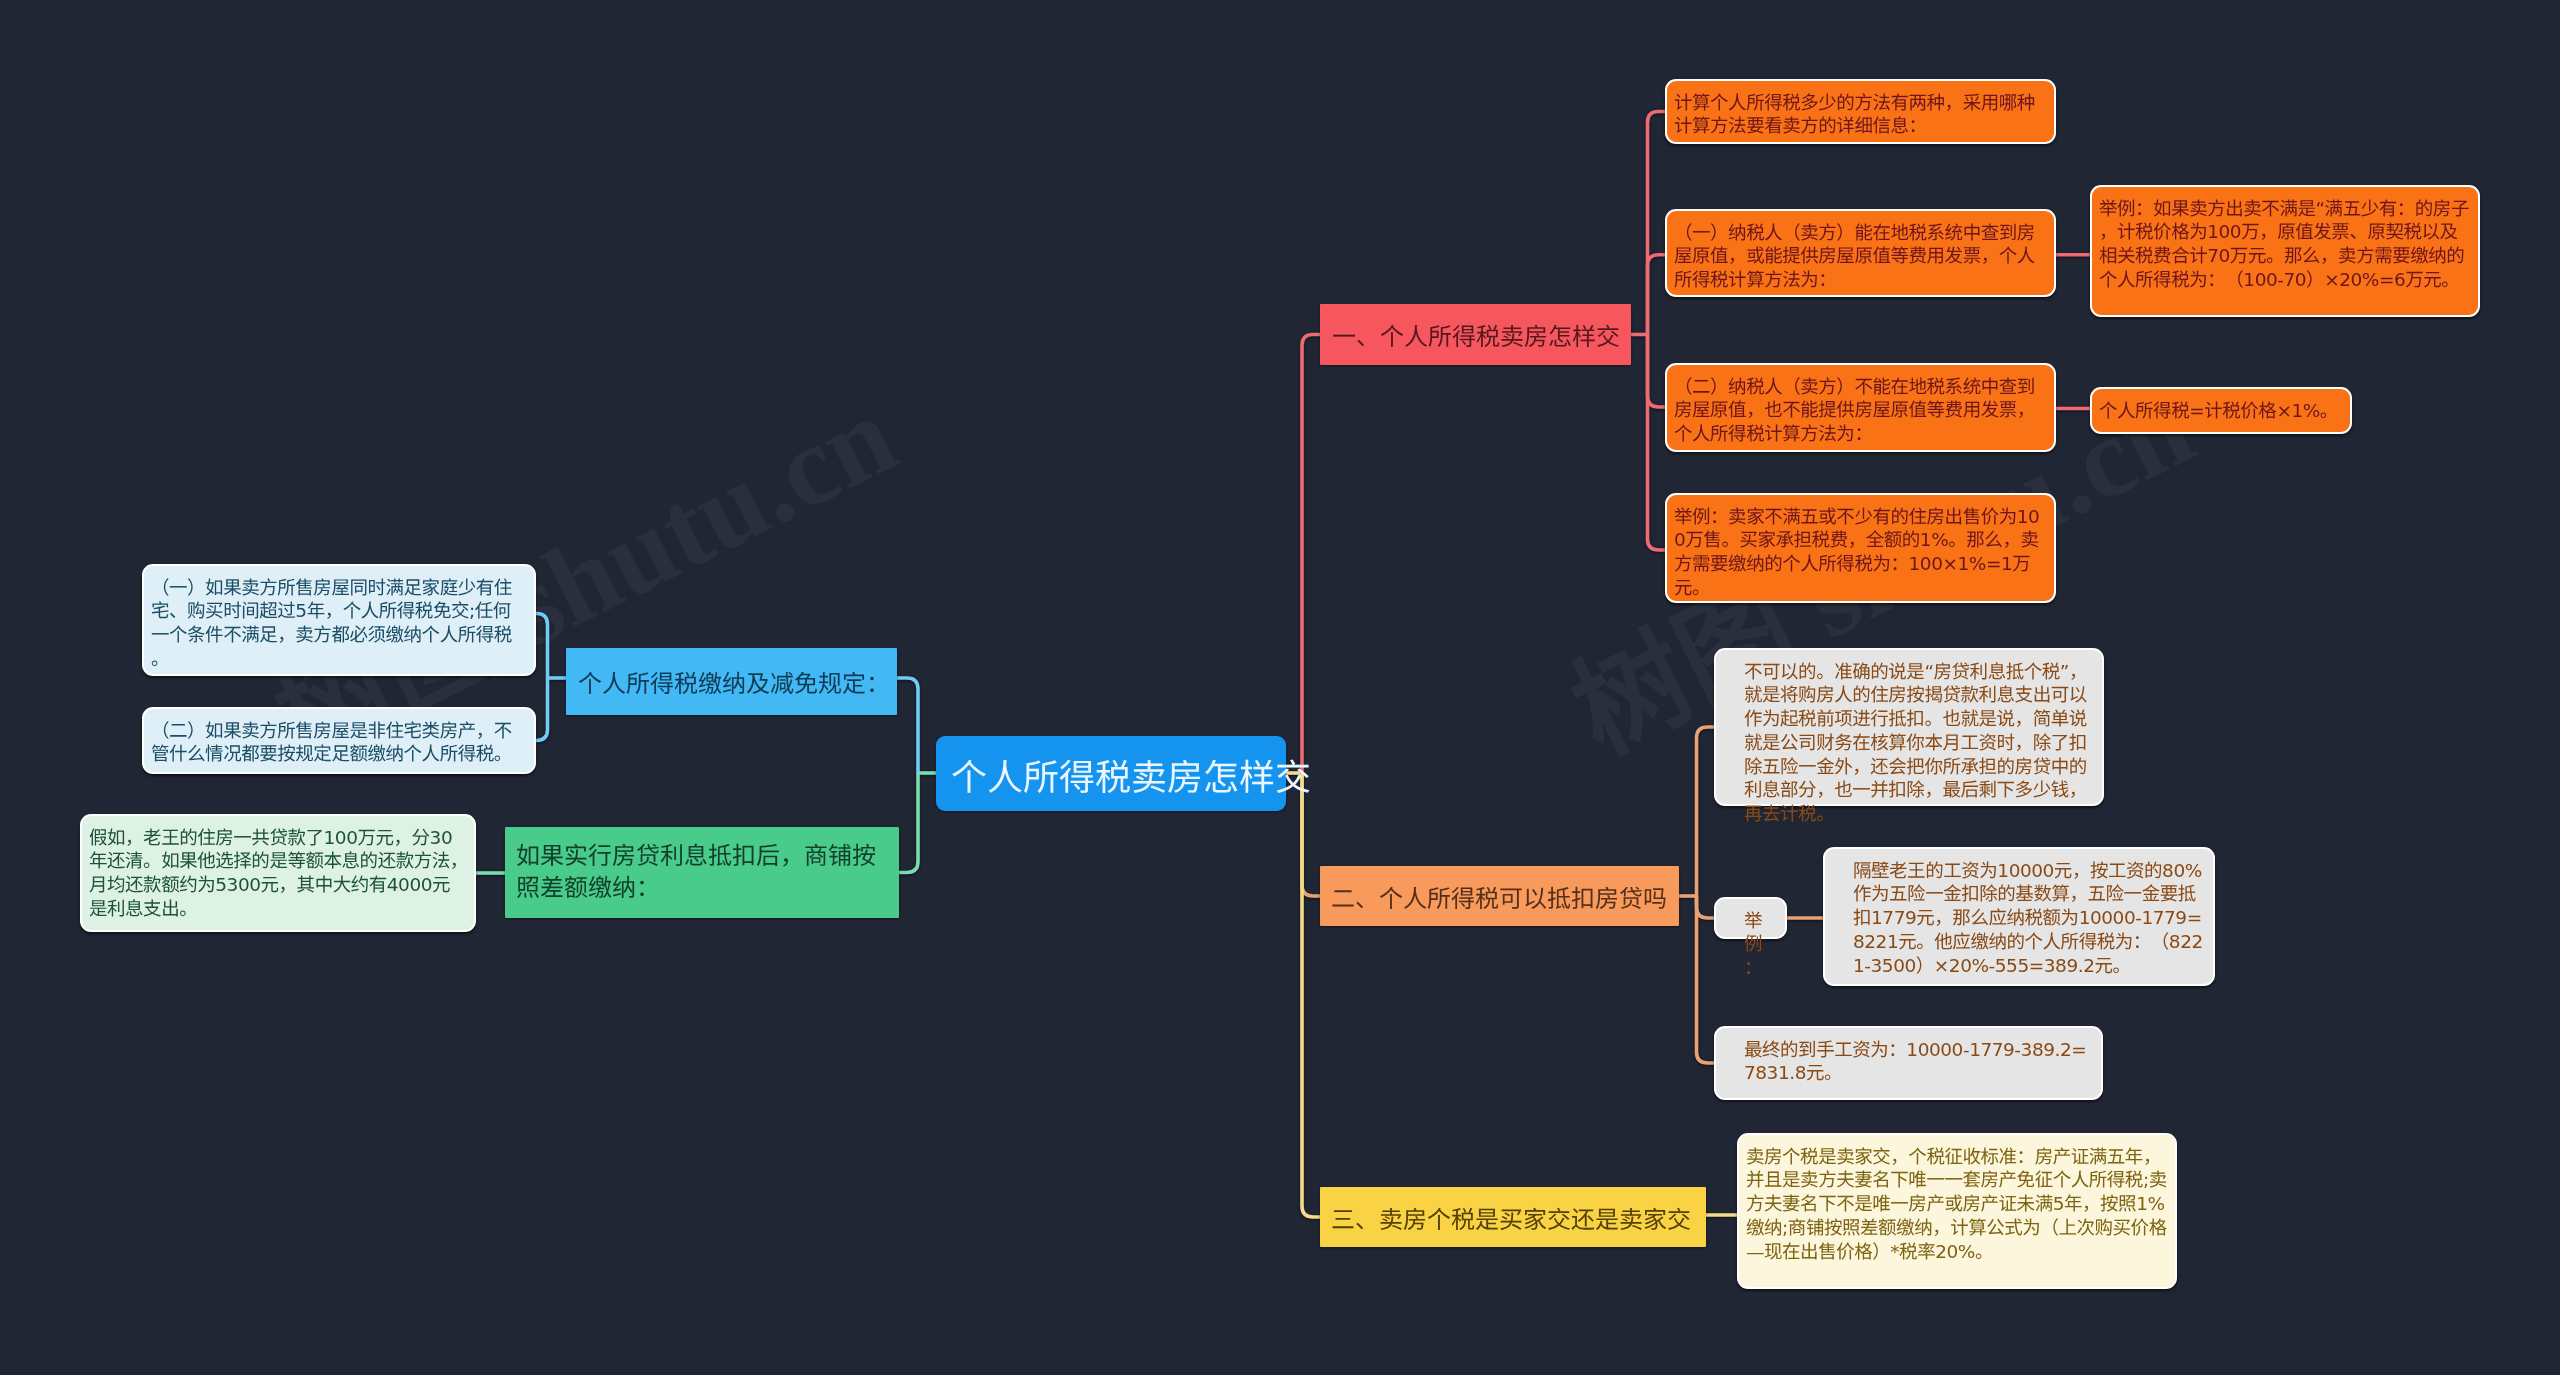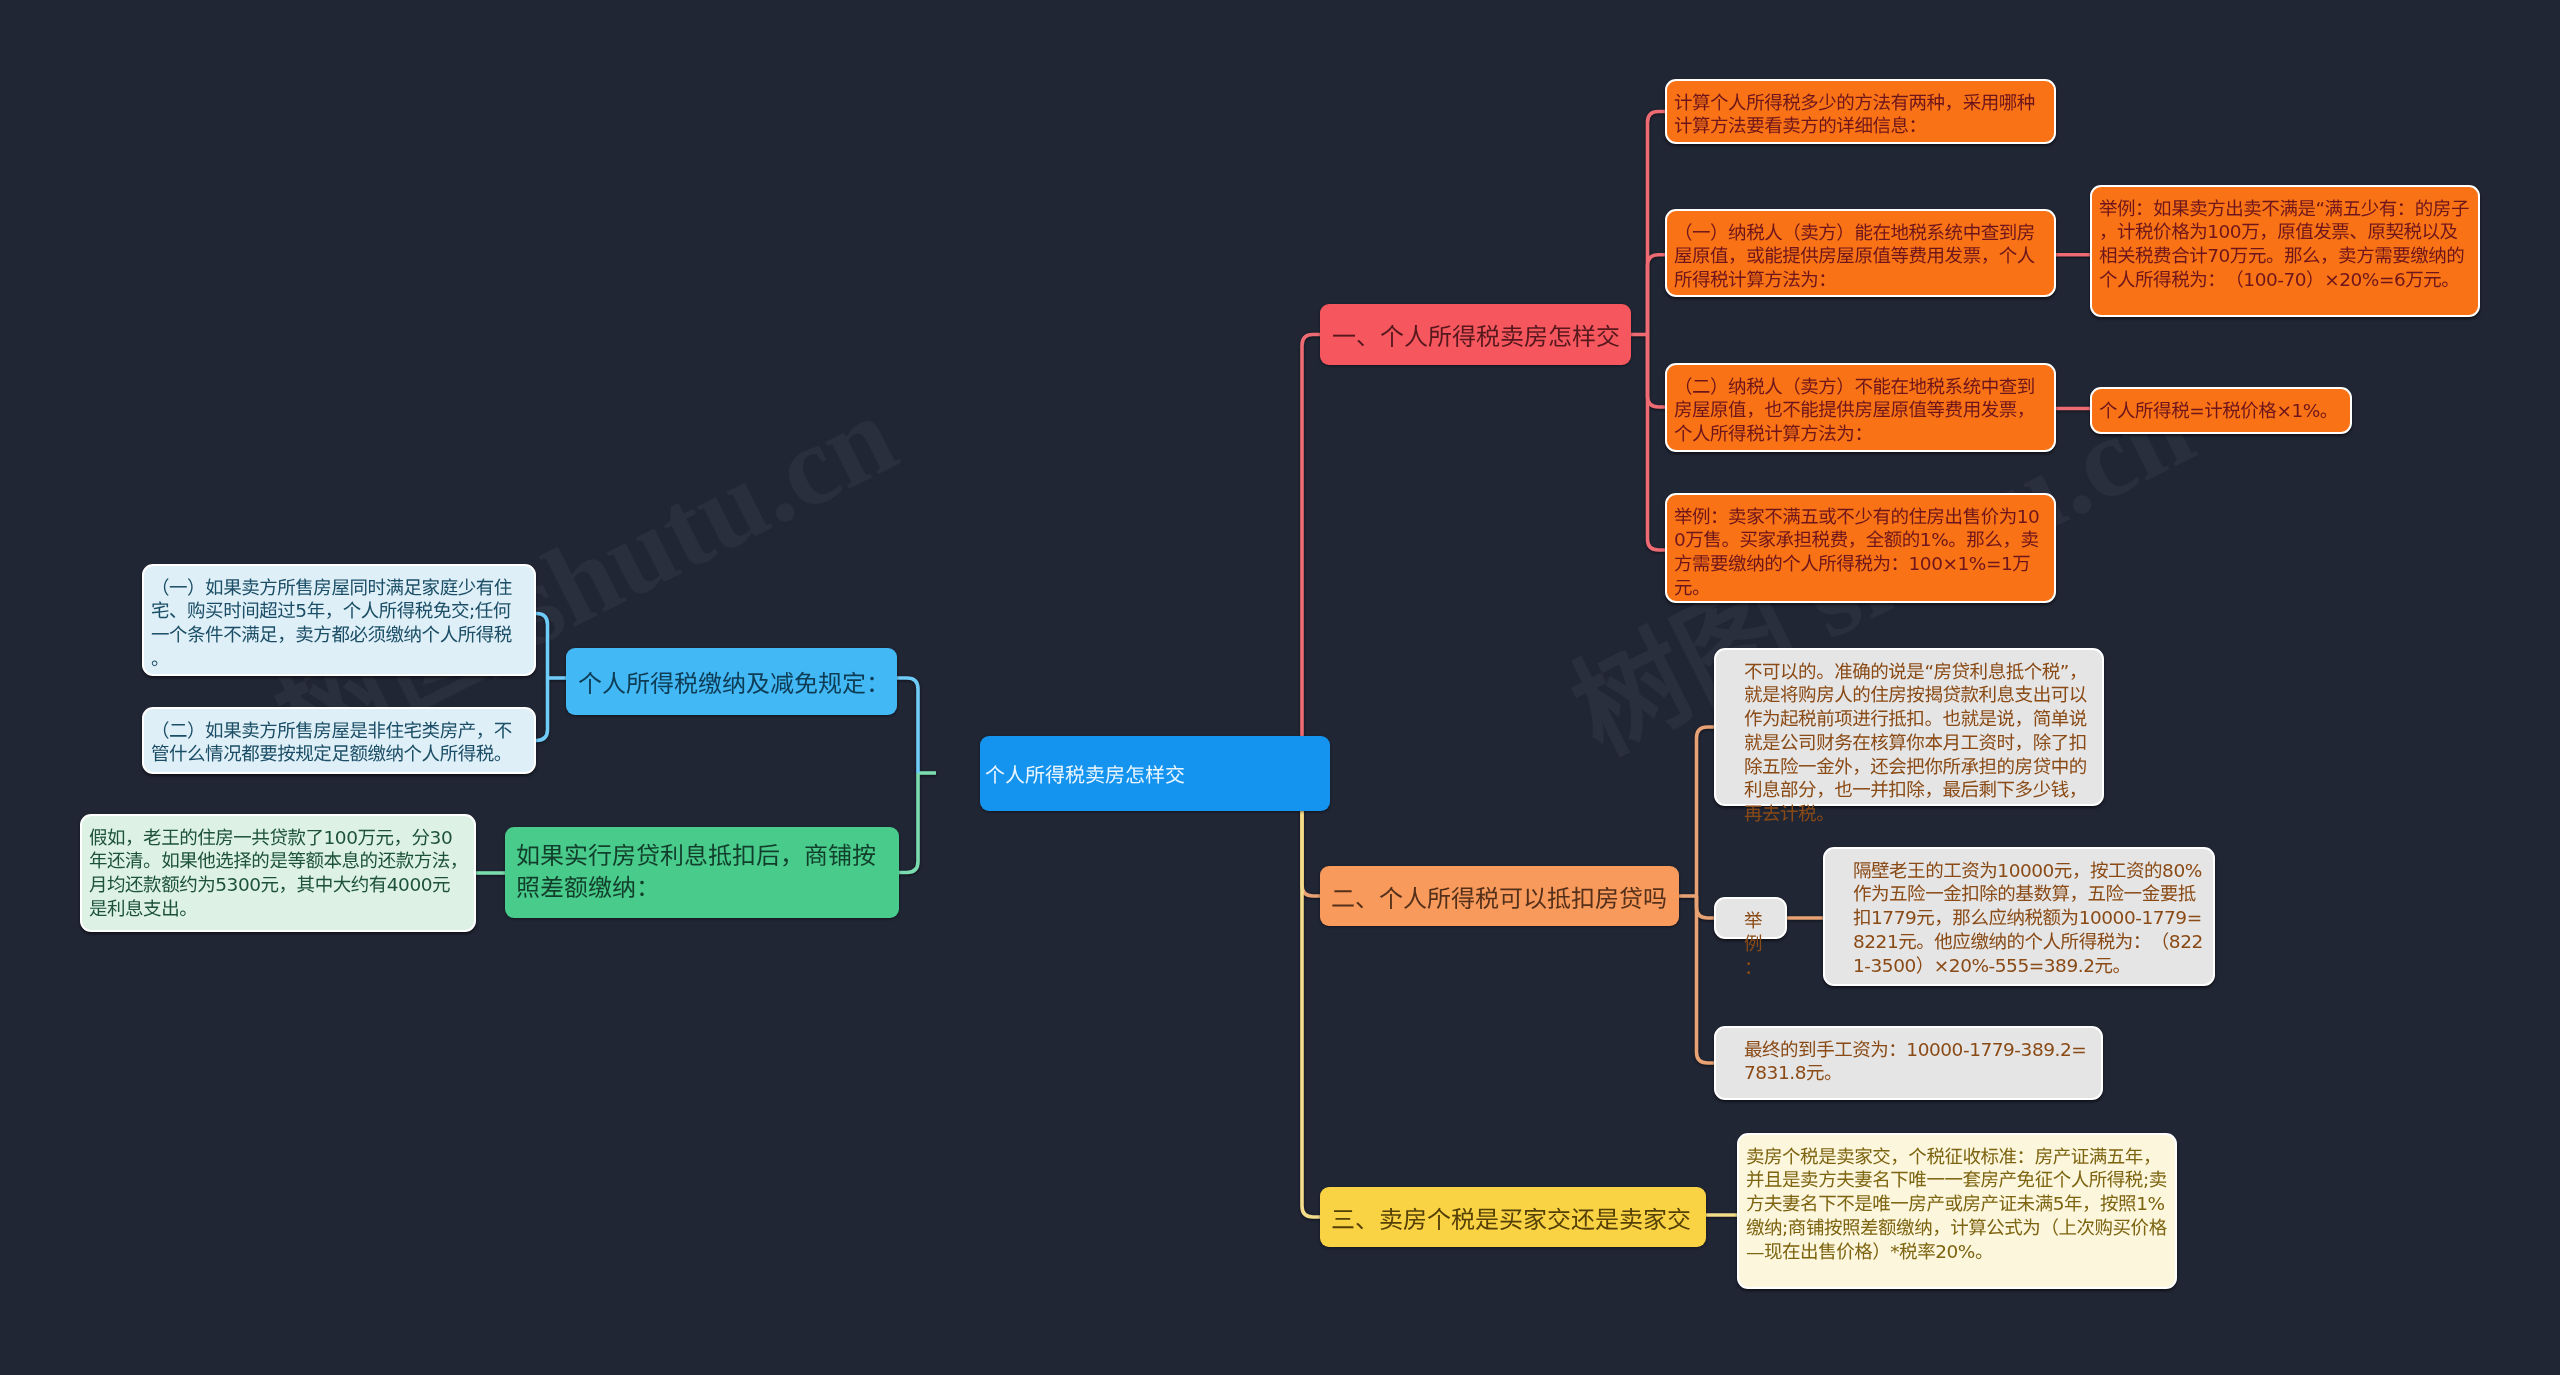--- a/index.html
+++ b/index.html
@@ -9,24 +9,24 @@
   #map{position:relative;width:2560px;height:1375px;background:#212635;}
   svg.links{position:absolute;left:0;top:0;width:2560px;height:1375px;
        filter:drop-shadow(0 1px 1.5px rgba(0,0,0,.55));}
   .wm{position:absolute;color:rgba(255,255,255,.045);font-weight:700;
       font-family:"Liberation Serif",serif;font-size:114px;line-height:120px;
       transform-origin:0 0;transform:rotate(-26.7deg);
       user-select:none;white-space:nowrap;pointer-events:none;}
   .node{position:absolute;box-sizing:border-box;display:flex;align-items:center;
         border-radius:10px;}
   .node .txt{display:block;width:100%;white-space:inherit;line-break:anywhere;word-break:break-all;}
-  .root{background:#1493ef;color:#eaf6ff;font-size:20px;
-        padding:0 5px;border-radius:9px;box-shadow:0 1px 3px rgba(0,0,0,.45);
-        white-space:nowrap;margin-left:44px;}
-  .topic{font-size:24px;padding:0 11px;border-radius:9px;white-space:nowrap;
+  .root{background:#1493ef;color:#eaf6ff;font-size:36px;
+        padding:0 15px;border-radius:9px;box-shadow:0 1px 3px rgba(0,0,0,.45);
+        white-space:nowrap;}
+  .topic{font-size:24px;padding:0 11px;border-radius:1px;white-space:nowrap;
          box-shadow:0 1px 3px rgba(0,0,0,.45);}
   .leaf{font-size:18.5px;letter-spacing:-0.46px;line-height:23.8px;padding:9.5px 6px 0 7px;border-radius:11px;
         border:2px solid #ffffff;box-shadow:0 2px 3px rgba(0,0,0,.55);
         align-items:flex-start;white-space:pre-wrap;overflow:visible;}
   .t1{background:#f6575f;color:#56181c;}
   .t2{background:#f89a5c;color:#54301a;}
   .t3{background:#fad344;color:#554107;}
   .t4{background:#42b8f5;color:#0e3c55;}
   .t5{background:#49cb8b;color:#123f2b;}
   .l1{background:#f97316;color:#6e151c;}

